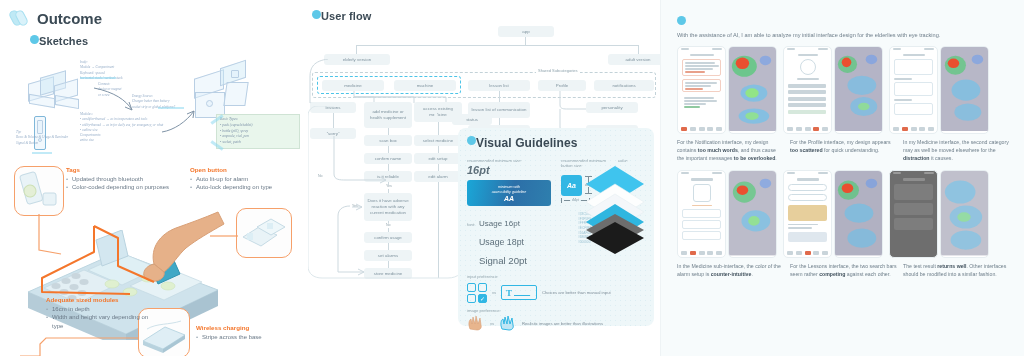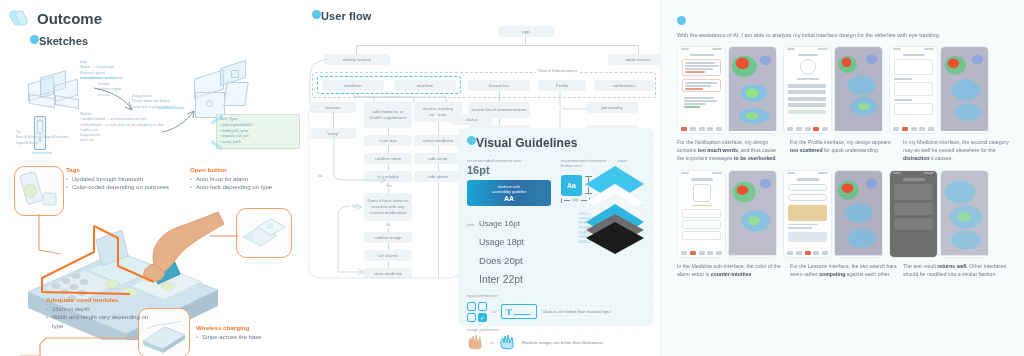--- a/index.html
+++ b/index.html
@@ -442,21 +442,21 @@
         <path d="M26 0 L 10 0 C 4 0, 0 4, 0 10 L 0 160 C 0 168, 6 172, 14 172 L 140 172 C 150 172, 156 166, 156 158 L 156 80" stroke="#dde7eb" stroke-width="1" fill="none"></path>
       </svg>
     </div>
 
     <div class="vg">
       <div class="sec-head">
         <div class="bullet-dot"></div>
         <div class="t" style="font-size:12px;">Visual Guidelines</div>
       </div>
 
-      <div style="display:flex;gap:10px;margin-top:8px;">
+      <div style="display:flex;gap:10px;margin-top:8px;font-style:italic;">
         <div style="width:86px;">
           <div class="vg-lab">recommended minimum size:</div>
           <div class="vg-16">16pt</div>
           <div class="aa-chip">
             <div class="s1">minimum with</div>
             <div class="s1">accessibility guideline</div>
             <div class="s2">AA</div>
           </div>
         </div>
 
@@ -482,22 +482,21 @@
         </div>
 
         <div style="width:30px;">
           <div class="vg-lab">color:</div>
         </div>
       </div>
 
       <div class="font-list">
         <div class="row"><span class="fl-lab">font:</span><span class="fr16">Usage 16pt</span></div>
         <div class="row"><span class="fl-lab"></span><span class="fr18">Usage 18pt</span></div>
-        <div class="row"><span class="fl-lab"></span><span class="fr20">Does 20pt</span></div>
-        <div class="row"><span class="fl-lab"></span><span class="fr22">Inter 22pt</span></div>
+        <div class="row"><span class="fl-lab"></span><span class="fr20">Signal 20pt</span></div>
       </div>
 
       <div style="position:absolute;left:120px;top:84px;line-height:1.45;">
         <div style="color:#9dc4d4;font-size:3.2px;">#33C5EA</div>
         <div style="color:#9dc4d4;font-size:3.2px;">#F3F5F9</div>
         <div style="color:#9dc4d4;font-size:3.2px;">#FFFFFF</div>
         <div style="color:#9dc4d4;font-size:3.2px;">#ECF8FF</div>
         <div style="color:#9dc4d4;font-size:3.2px;">#16AF04</div>
         <div style="color:#9dc4d4;font-size:3.2px;">#686868</div>
         <div style="color:#9dc4d4;font-size:3.2px;">#000000</div>

